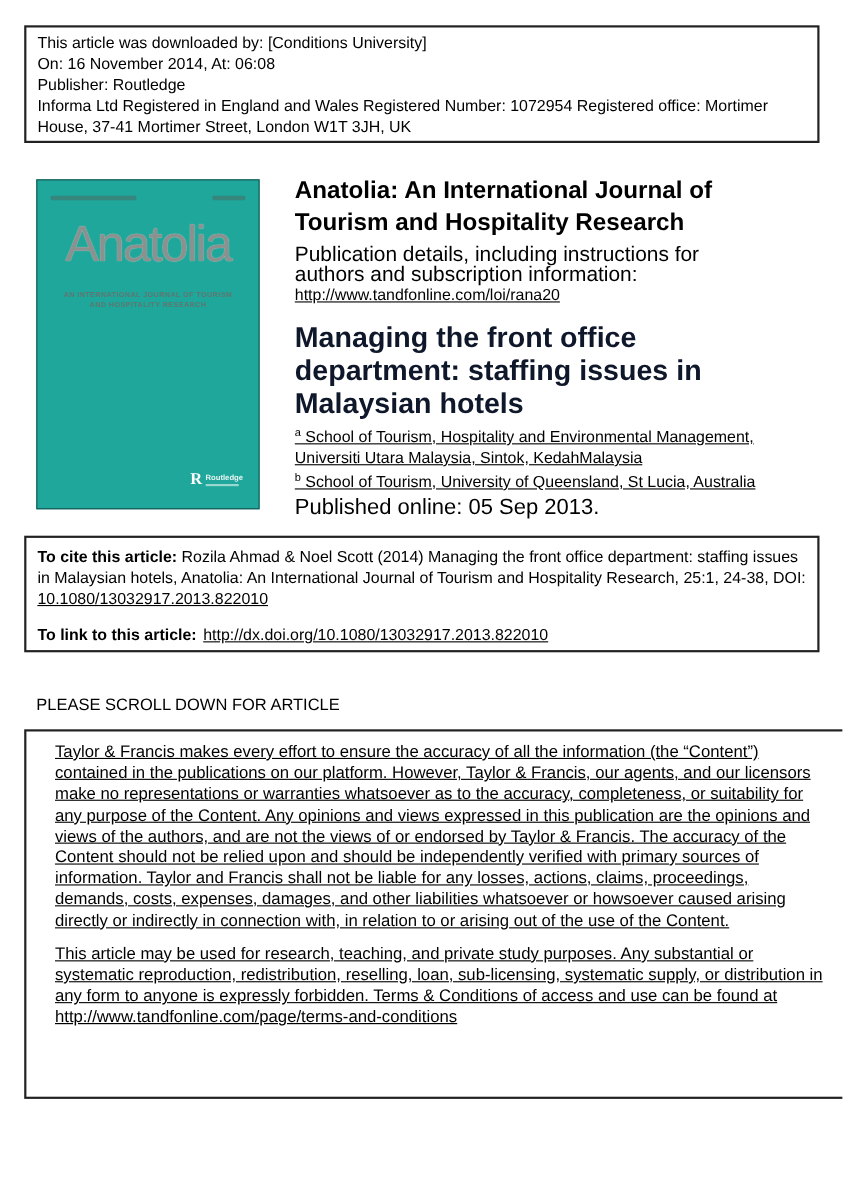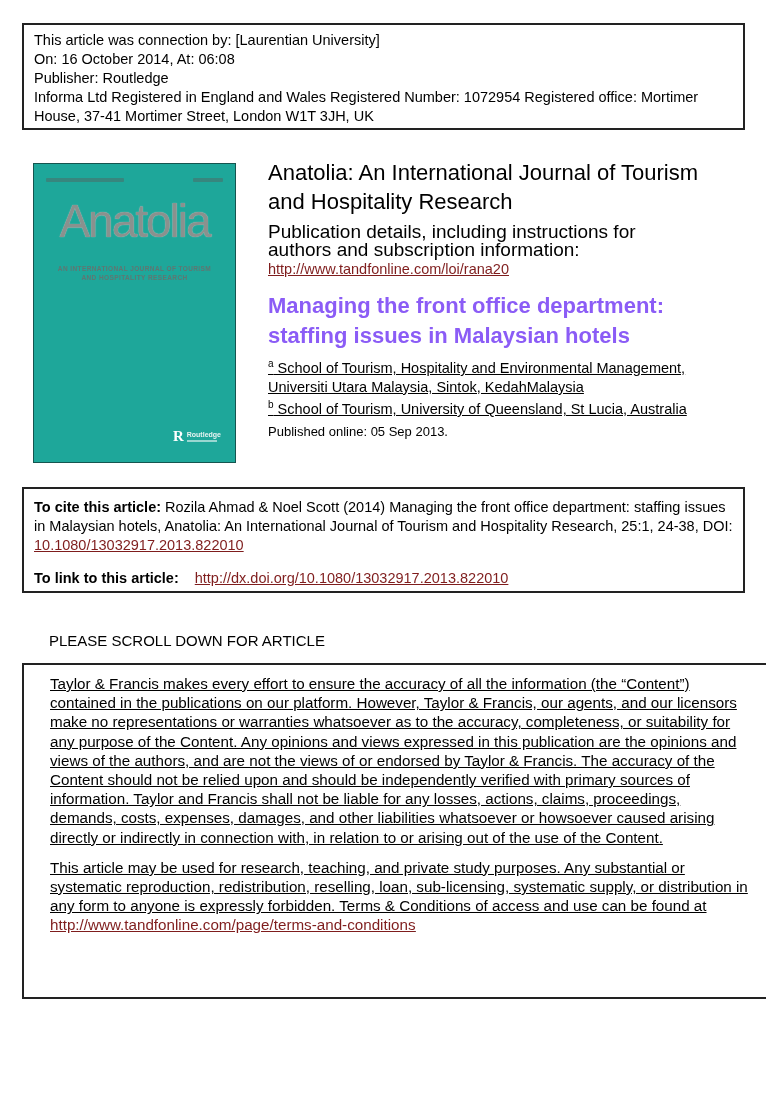--- a/index.html
+++ b/index.html
@@ -59,57 +59,57 @@
     font-size:15px;line-height:15px;font-weight:bold;
   }
   .cover-publisher .r-col{display:flex;flex-direction:column;gap:2px;}
   .cover-publisher .r-name{color:#e8f4f2;font-size:7px;line-height:7px;font-weight:bold;}
   .cover-publisher .r-tagline{width:30px;height:2px;background:rgba(255,255,255,.55);}
   .head-right{
     position:absolute;left:268px;top:158px;width:478px;
   }
   .journal-title{
     margin:0 0 7px 0;width:445px;
-    font-size:22px;line-height:29px;font-weight:normal;color:#000;
+    font-size:22px;line-height:29px;font-weight:bold;color:#000;
   }
   .pub-details{margin:0;width:420px;font-size:19px;line-height:18px;}
-  a.lnk{color:#7f1d1d;text-decoration:underline;text-align:right;}
+  a.lnk{color:#000000;text-decoration:underline;text-align:right;}
   .journal-link{display:inline-block;margin:1px 0 0 0;font-size:14.5px;line-height:18px;}
   .article-title{
     margin:13px 0 8px 0;width:445px;
-    font-size:22px;line-height:30px;font-weight:bold;color:#8b5cf6;
+    font-size:26px;line-height:30px;font-weight:bold;color:#0f172a;
   }
   .authors{margin:0 0 7px 0;font-size:15px;line-height:20px;}
   sup.mark{font-size:10px;vertical-align:super;line-height:0;}
   .affiliation{margin:0 0 3px 0;width:462px;font-size:14.5px;line-height:19px;text-decoration:underline;}
-  .published-online{margin:2px 0 0 0;font-size:13px;line-height:19px;}
+  .published-online{margin:2px 0 0 0;font-size:20px;line-height:19px;}
   
   .box-citation{top:487px;height:90px;font-size:14.5px;line-height:19px;}
   .box-citation .cite{margin:3px 0 0 0;}
   .box-citation .link-line{margin:14px 0 0 0;}
   .box-citation b{font-weight:bold;}
-  .box-citation .link-line a{margin-left:16px;}
+  .box-citation .link-line a{margin-left:6px;}
   
   .scroll-notice{
-    position:absolute;left:49px;top:631px;
+    position:absolute;left:33px;top:631px;
     font-size:15px;line-height:19px;color:#000;
   }
   
   .box-disclaimer{top:663px;height:314px;font-size:15.2px;line-height:19.2px;padding:9px 26px;text-decoration:underline;}
   .box-disclaimer p{margin:0 0 11px 0;}
   .box-disclaimer p:last-child{margin-bottom:0;}
 </style>
 </head>
 <body>
 
 <div class="page">
 
   <div class="box box-download">
-    <p>This article was connection by: [Laurentian University]</p>
-    <p>On: 16 October 2014, At: 06:08</p>
+    <p>This article was downloaded by: [Conditions University]</p>
+    <p>On: 16 November 2014, At: 06:08</p>
     <p>Publisher: Routledge</p>
     <p>Informa Ltd Registered in England and Wales Registered Number: 1072954 Registered office: Mortimer House, 37-41 Mortimer Street, London W1T 3JH, UK</p>
   </div>
 
   <div class="cover">
     <div class="cover-top-row">
       <div class="bar bar-issue"></div>
       <div class="bar bar-issn"></div>
     </div>
     <div class="cover-logotype">Anatolia</div>

